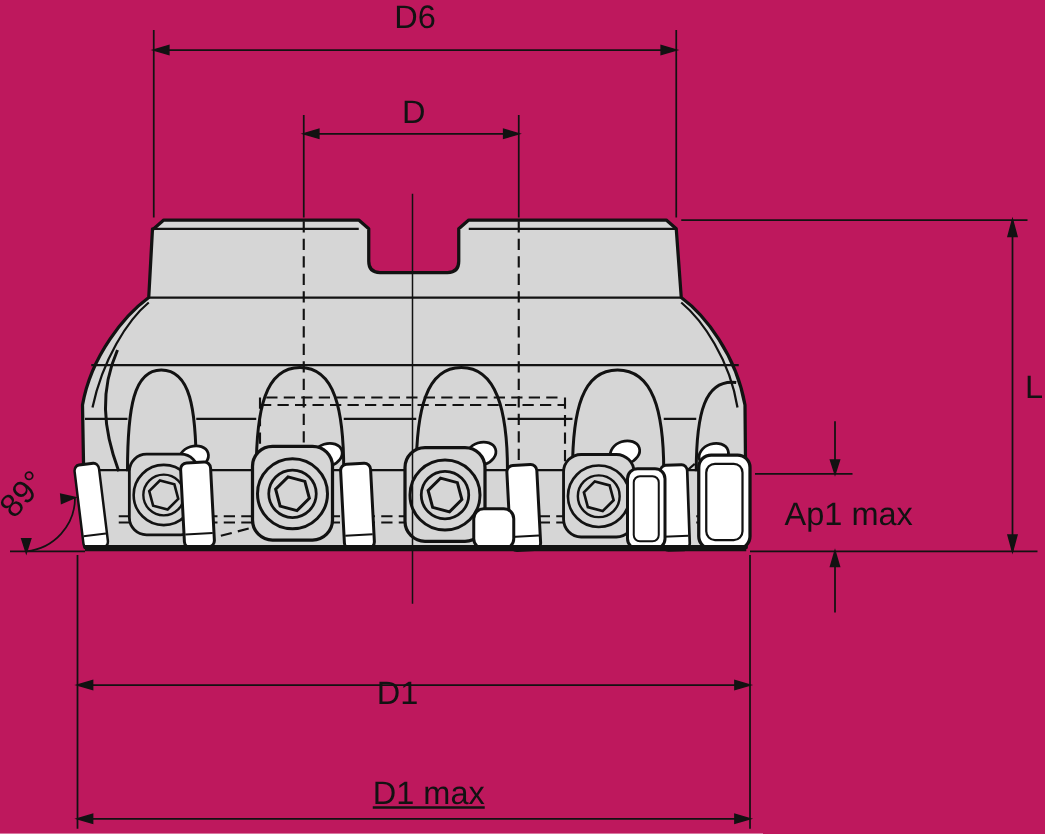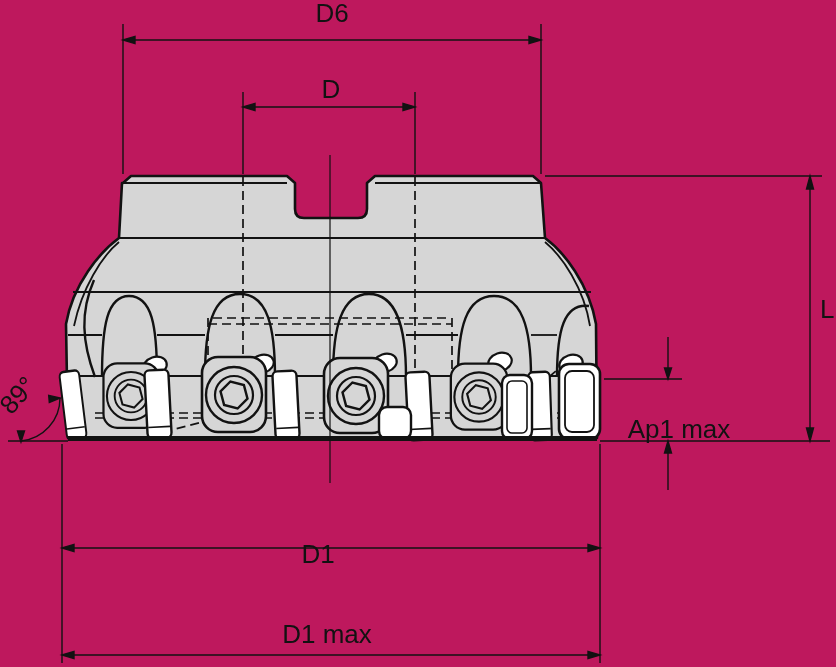--- a/index.html
+++ b/index.html
@@ -156,18 +156,18 @@
       <path d="M 21 441 A 43 43 0 0 0 60 398" fill="none"></path>
       <polygon points="21,442 17.5,431 24.5,431"></polygon>
       <polygon points="60,398 49.3,402.5 48.7,395.5"></polygon>
     </g>
   </g>
 </svg>
 
 <div class="dim-label centered" style="left:332px;top:0px;">D6</div>
 <div class="dim-label centered" style="left:331px;top:76px;">D</div>
 <div class="dim-label" style="left:820px;top:296px;">L</div>
-<div class="dim-label centered" style="left:679px;top:416px;">Ap1 max</div>
+<div class="dim-label centered" style="left:679px;top:398px;">Ap1 max</div>
 <div class="dim-label centered" style="left:318px;top:541px;">D1</div>
-<div class="dim-label centered" style="left:327px;top:621px;">D1 max</div>
+<div class="dim-label centered" style="left:343px;top:621px;text-decoration:underline;">D1 max</div>
 <div class="dim-label angle-label" style="left:-2px;top:382px;">89°</div>
 
 </div>
 
 </body></html>

